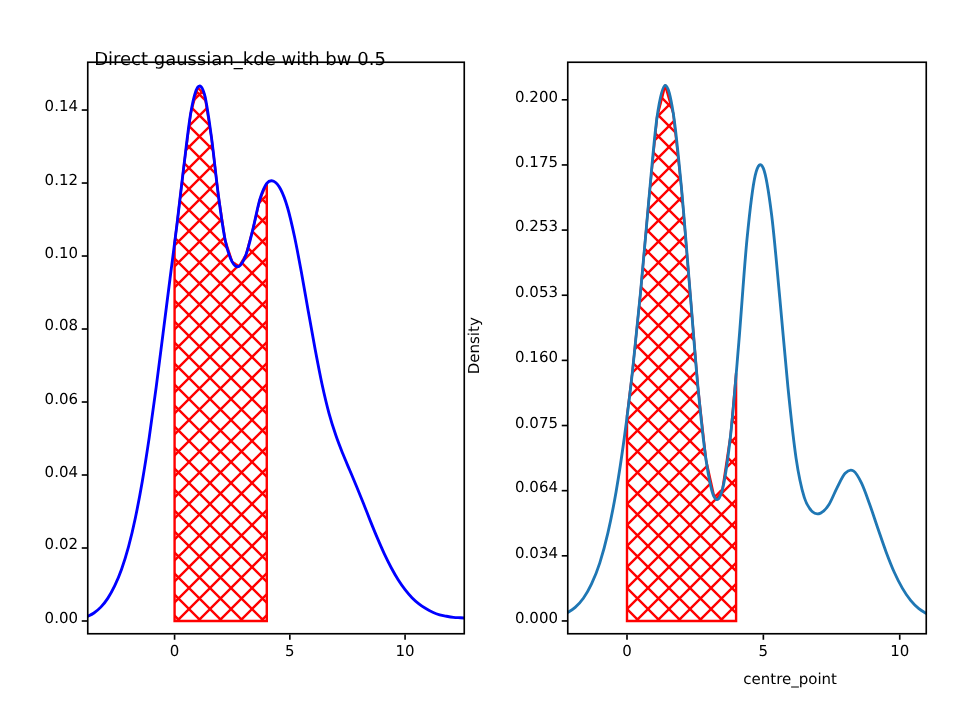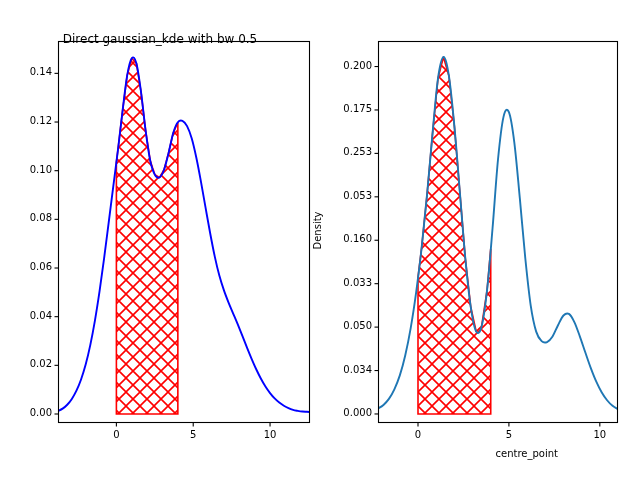--- a/index.html
+++ b/index.html
@@ -129,22 +129,22 @@
         <line x1="58" y1="196.82264665757162" x2="54.5" y2="196.82264665757162" stroke="#000000" stroke-width="1.1"></line>
         <line x1="58" y1="153.39381537062303" x2="54.5" y2="153.39381537062303" stroke="#000000" stroke-width="1.1"></line>
         <line x1="58" y1="109.96498408367444" x2="54.5" y2="109.96498408367444" stroke="#000000" stroke-width="1.1"></line>
         <line x1="58" y1="66.53615279672573" x2="54.5" y2="66.53615279672573" stroke="#000000" stroke-width="1.1"></line>
       </svg>
   <div class="ticklabel xtick-label" style="left: 78px; top: 429px; width: 40px;">0</div>
       <div class="ticklabel xtick-label" style="left: 168.909px; top: 429px; width: 40px;">5</div>
       <div class="ticklabel xtick-label" style="left: 259.818px; top: 429px; width: 40px;">10</div>
       <div class="ticklabel ytick-label" style="left: -2px; top: 406.967px; width: 54px;">0.000</div>
       <div class="ticklabel ytick-label" style="left: -2px; top: 363.538px; width: 54px;">0.034</div>
-      <div class="ticklabel ytick-label" style="left: -2px; top: 320.109px; width: 54px;">0.050</div>
-      <div class="ticklabel ytick-label" style="left: -2px; top: 276.68px; width: 54px;">0.033</div>
+      <div class="ticklabel ytick-label" style="left: -2px; top: 320.109px; width: 54px;">0.064</div>
+      <div class="ticklabel ytick-label" style="left: -2px; top: 276.68px; width: 54px;">0.075</div>
       <div class="ticklabel ytick-label" style="left: -2px; top: 233.251px; width: 54px;">0.160</div>
       <div class="ticklabel ytick-label" style="left: -2px; top: 189.823px; width: 54px;">0.053</div>
       <div class="ticklabel ytick-label" style="left: -2px; top: 146.394px; width: 54px;">0.253</div>
       <div class="ticklabel ytick-label" style="left: -2px; top: 102.965px; width: 54px;">0.175</div>
       <div class="ticklabel ytick-label" style="left: -2px; top: 59.5362px; width: 54px;">0.200</div>
       <div class="axlabel" style="left: 118px; top: 448px; width: 120px; text-align: right;">centre_point</div>
       <div class="axlabel ylabel-rot" style="width: 120px; text-align: center; left: -63px; top: 225px;">Density</div>
     </div>
 
 </div>

